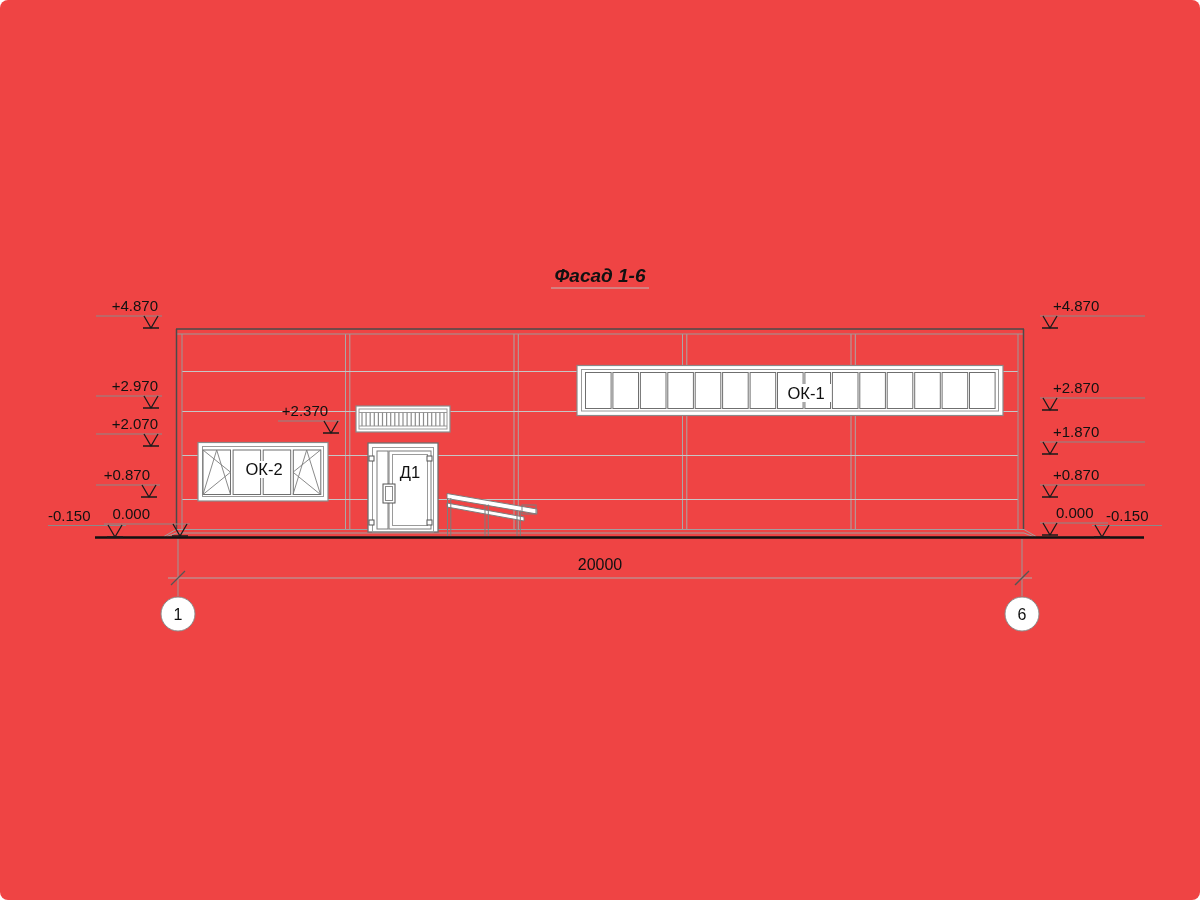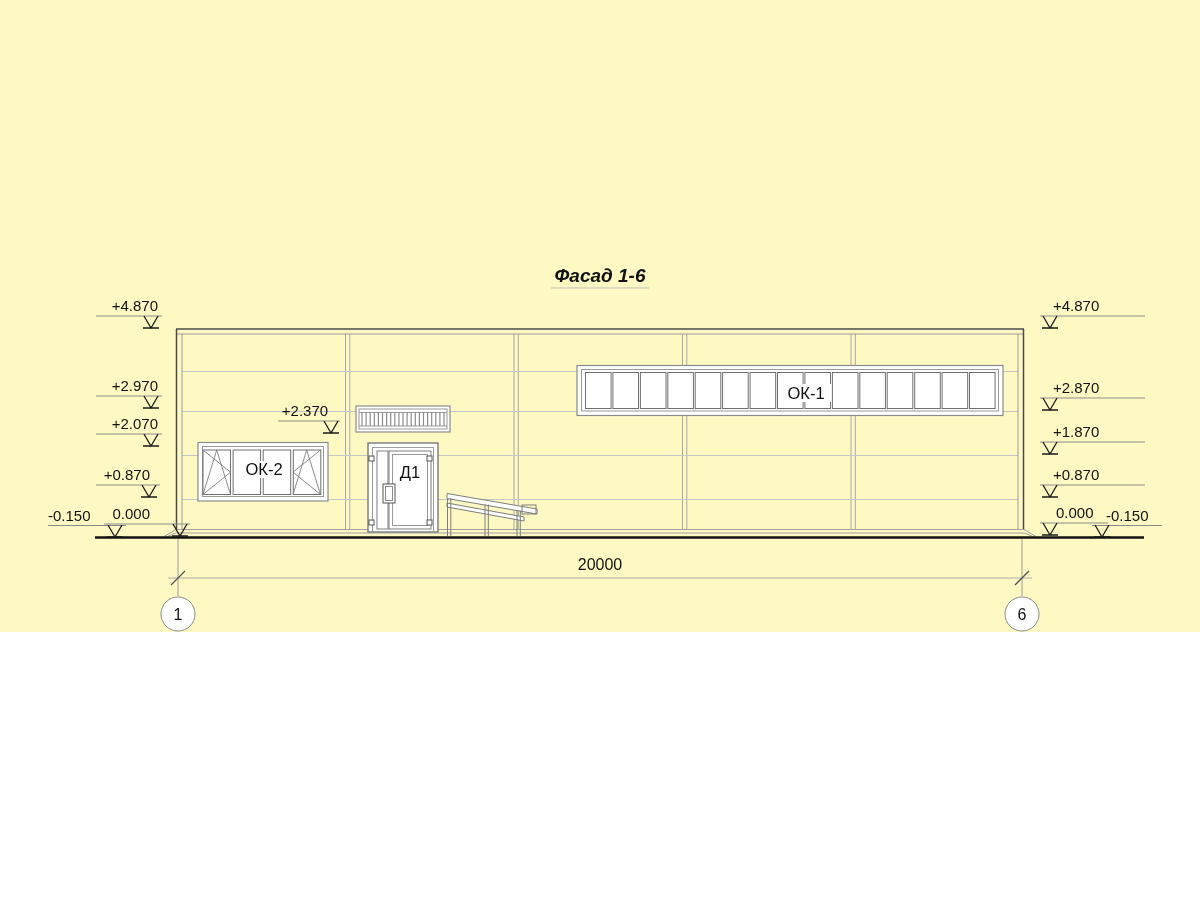--- a/index.html
+++ b/index.html
@@ -1,17 +1,17 @@
 <!DOCTYPE html>
 <html><head>
 <meta charset="utf-8">
 <style>
   html,body{margin:0;padding:0;background:#ffffff;}
-  .sheet{position:relative;width:1200px;height:632px;background:#fef9c3;overflow:hidden;
-         font-family:"Liberation Sans", sans-serif;}
+  .sheet{position:relative;width:1200px;height:900px;background:#ef4444;overflow:hidden;
+         font-family:"Liberation Sans", sans-serif;border-radius:8px;}
   svg{display:block;}
   svg text{font-family:"Liberation Sans", sans-serif;fill:#111111;}
   .t-title{font-size:19px;font-style:italic;font-weight:bold;}
   .t-mark{font-size:15px;}
   .t-label{font-size:16.5px;}
   .t-dim{font-size:16px;}
   .t-axis{font-size:16px;}
 </style>
 </head>
 <body>

